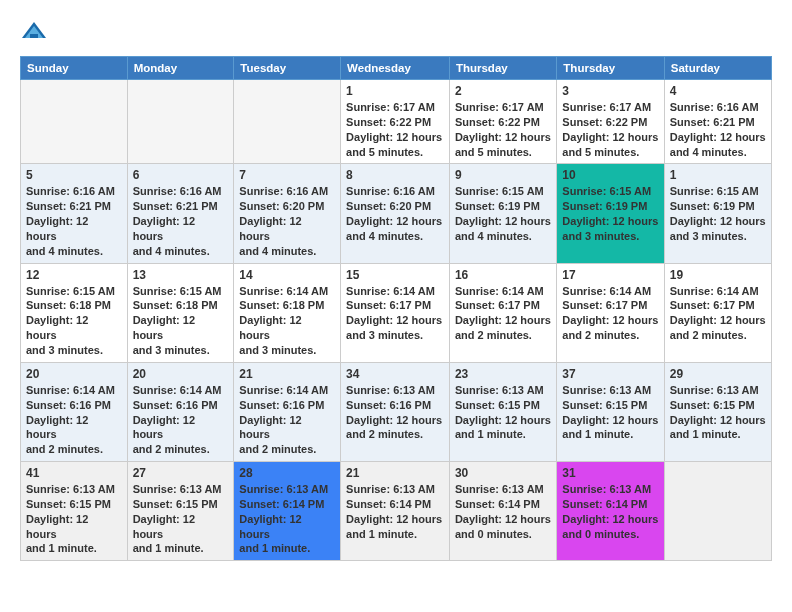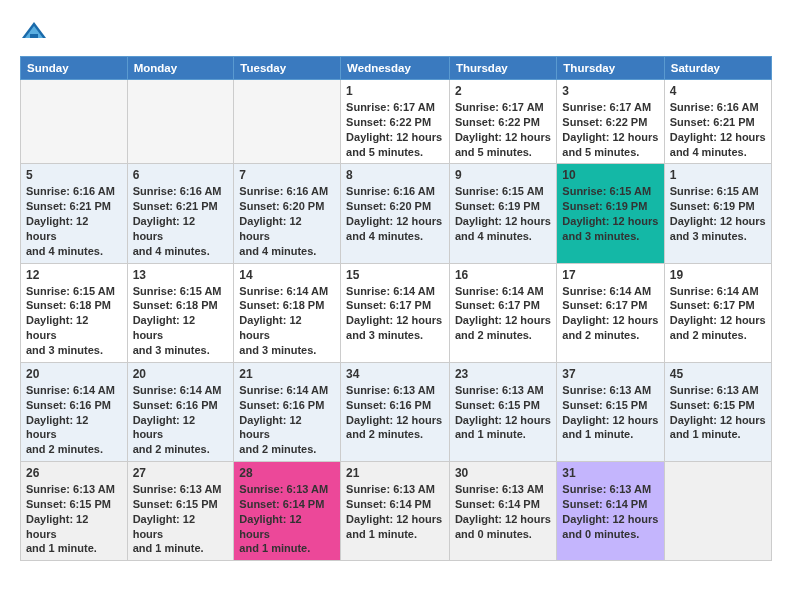--- a/index.html
+++ b/index.html
@@ -306,64 +306,64 @@
 and 1 minute.</div>
           </td>
           <td style="background: rgb(234, 241, 248);">
             <span class="day-num">37</span>
             <div class="day-info" style="white-space: pre-line;">Sunrise: 6:13 AM
 Sunset: 6:15 PM
 Daylight: 12 hours
 and 1 minute.</div>
           </td>
           <td style="background: rgb(234, 241, 248);">
-            <span class="day-num">45</span>
+            <span class="day-num">29</span>
             <div class="day-info" style="white-space: pre-line;">Sunrise: 6:13 AM
 Sunset: 6:15 PM
 Daylight: 12 hours
 and 1 minute.</div>
           </td>
         </tr>
         <tr>
           <td style="background: rgb(240, 240, 240);">
-            <span class="day-num">26</span>
+            <span class="day-num">41</span>
             <div class="day-info" style="white-space: pre-line;">Sunrise: 6:13 AM
 Sunset: 6:15 PM
 Daylight: 12 hours
 and 1 minute.</div>
           </td>
           <td style="background: rgb(240, 240, 240); margin-top: 48px;">
             <span class="day-num">27</span>
             <div class="day-info" style="white-space: pre-line;">Sunrise: 6:13 AM
 Sunset: 6:15 PM
 Daylight: 12 hours
 and 1 minute.</div>
           </td>
-          <td style="background: #ec4899;">
+          <td style="background: #3b82f6;">
             <span class="day-num">28</span>
             <div class="day-info" style="white-space: pre-line;">Sunrise: 6:13 AM
 Sunset: 6:14 PM
 Daylight: 12 hours
 and 1 minute.</div>
           </td>
           <td style="background: rgb(240, 240, 240);">
             <span class="day-num">21</span>
             <div class="day-info" style="white-space: pre-line;">Sunrise: 6:13 AM
 Sunset: 6:14 PM
 Daylight: 12 hours
 and 1 minute.</div>
           </td>
           <td style="background: rgb(240, 240, 240);">
             <span class="day-num">30</span>
             <div class="day-info" style="white-space: pre-line;">Sunrise: 6:13 AM
 Sunset: 6:14 PM
 Daylight: 12 hours
 and 0 minutes.</div>
           </td>
-          <td style="background: #c4b5fd;">
+          <td style="background: #d946ef;">
             <span class="day-num">31</span>
             <div class="day-info" style="white-space: pre-line;">Sunrise: 6:13 AM
 Sunset: 6:14 PM
 Daylight: 12 hours
 and 0 minutes.</div>
           </td>
           <td style="background: rgb(240, 240, 240);"></td>
         </tr>
       </tbody>
   </table>

